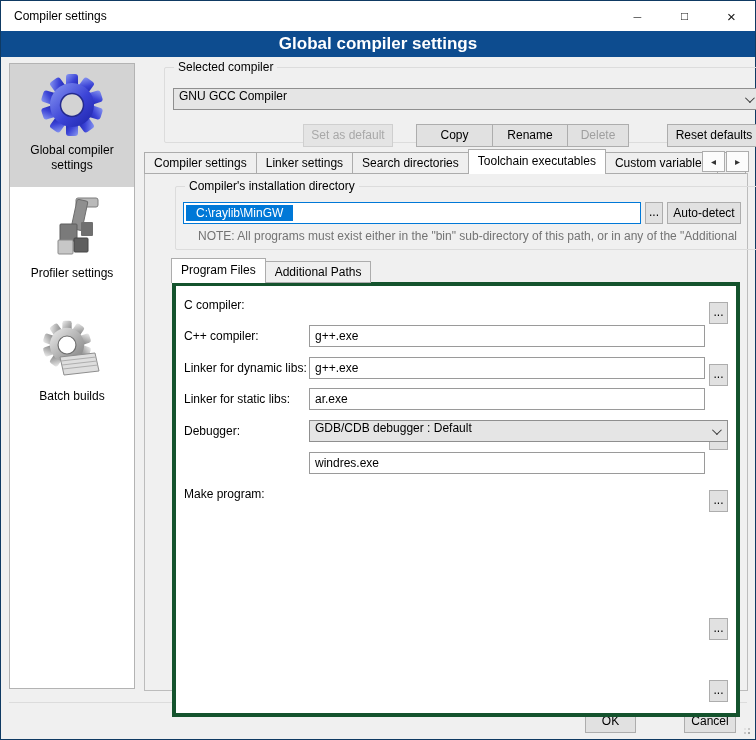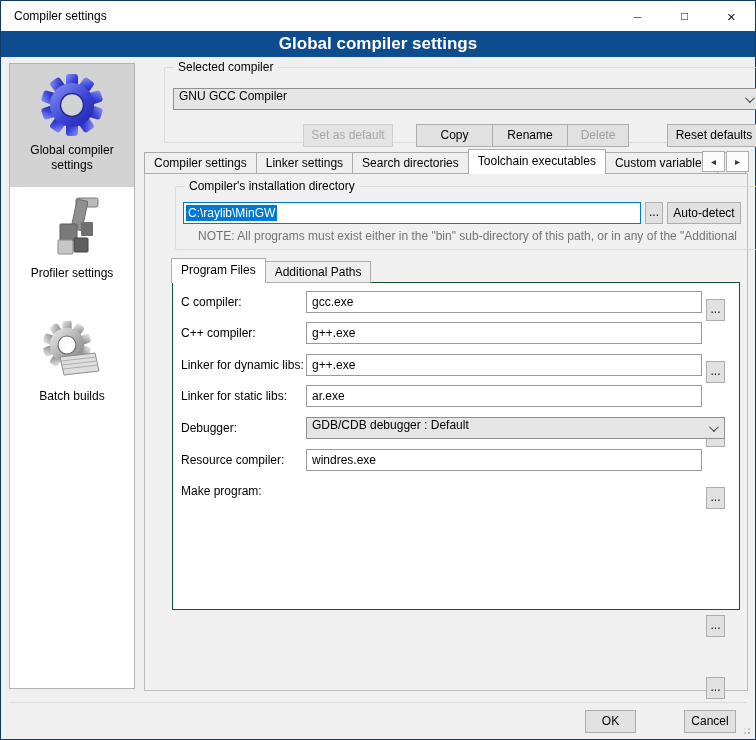--- a/index.html
+++ b/index.html
@@ -58,28 +58,28 @@
   .tab.active { background:#fff; height:25px; line-height:23px; border-bottom:none; margin-left:-1px; border-left:1px solid #acacac; position:relative; z-index:3; }
   .tab.clip { width:28px; overflow:hidden; padding-right:0; }
   .tab-arrows { position:absolute; top:94px; right:0; height:21px; display:flex; z-index:4; }
   .arrow-btn { width:23px; height:21px; background:#fcfcfc; border:1px solid #adadad; margin-left:1px; text-align:center; line-height:19px; font-size:10px; color:#333; cursor:default; }
 
   
   .panel { position:absolute; top:116px; left:0; width:604px; height:518px; background:#f0f0f0; border:1px solid #bcbcbc; z-index:1; }
 
   .gb-dir { top:12px; left:10px; width:586px; height:64px; }
   .pathbox { position:absolute; top:15px; left:7px; width:458px; height:22px; background:#fff; border:1px solid #0078d7; display:flex; align-items:center; padding-left:2px; overflow:hidden; }
-  .pathbox .sel { background:#0078d7; color:#fff; padding:1px 2px; }
+  .pathbox .sel { background:#0078d7; color:#fff; padding:1px 10px; }
   .b-browse-dir { top:15px; left:469px; width:18px; height:22px; line-height:18px; }
   .b-autodetect { top:15px; left:491px; width:74px; height:22px; line-height:20px; }
   .note { position:absolute; top:42px; left:22px; right:2px; color:#737373; white-space:nowrap; overflow:hidden; }
 
   
   .sub-tabs { position:absolute; top:86px; left:27px; height:23px; display:flex; align-items:flex-end; z-index:2;text-align:right; }
-  .page { position:absolute; top:108px; left:27px; width:568px; height:328px; background:#fff; border:1px solid #14532d; z-index:1; }
+  .page { position:absolute; top:108px; left:27px; width:568px; height:435px; background:#fff; border:4px solid #14532d; z-index:1; }
 
   .frow { position:absolute; left:0; width:100%; height:22px; }
   .frow .flabel { position:absolute; left:8px; line-height:22px; }
   .finput { position:absolute; left:133px; width:396px; height:22px; border:1px solid #9a9a9a; background:#fff; font-family:"Liberation Sans","DejaVu Sans",sans-serif; font-size:12px; padding-left:5px; }
   .fbrowse { left:533px; width:19px; height:22px; line-height:18px; top:0; }
   .fselect { left:133px; width:419px; top:0; }
 
   
   .sep { position:absolute; top:645px; left:8px; right:8px; border-top:1px solid #dcdcdc; }
   .b-ok { top:653px; left:584px; width:51px; }
@@ -217,21 +217,20 @@
 
         <div class="sub-tabs">
           <div class="tab active">Program Files</div>
           <div class="tab">Additional Paths</div>
         </div>
 
         <div class="page">
 
           <div class="frow" style="top:8px">
             <span class="flabel">C compiler:</span>
-            <input class="finput" value="gcc.exe" style="">
             <div class="btn fbrowse" style="top:8px">...</div>
           </div>
 
           <div class="frow" style="top:39px">
             <span class="flabel">C++ compiler:</span>
             <input class="finput" value="g++.exe" style="">
             <div class="btn fbrowse" style="top:39px">...</div>
           </div>
 
           <div class="frow" style="top:71px">
@@ -248,21 +247,20 @@
 
           <div class="frow" style="top:134px">
             <span class="flabel">Debugger:</span>
             <div class="combobox fselect" style="position:absolute">
               <span>GDB/CDB debugger : Default</span>
               <span class="chev"></span>
             </div>
           </div>
 
           <div class="frow" style="top:166px">
-            <span class="flabel">Resource compiler:</span>
             <input class="finput" value="windres.exe" style="">
             <div class="btn fbrowse" style="top:166px">...</div>
           </div>
 
           <div class="frow" style="top:197px">
             <span class="flabel">Make program:</span>
             <div class="btn fbrowse" style="top:197px">...</div>
           </div>
 
         </div>

